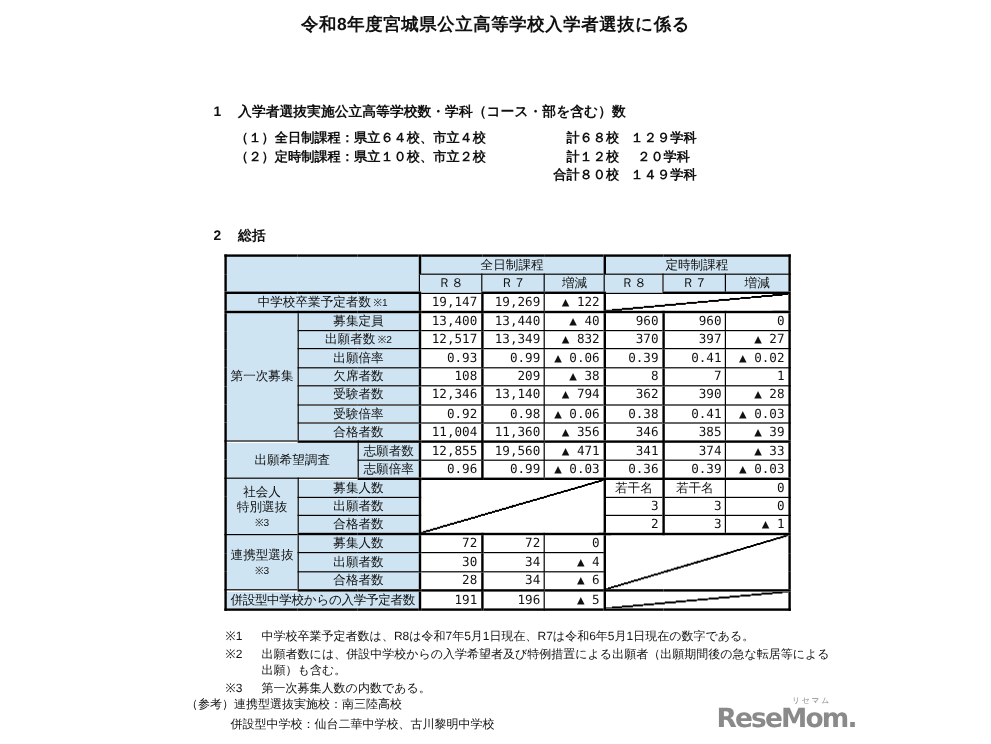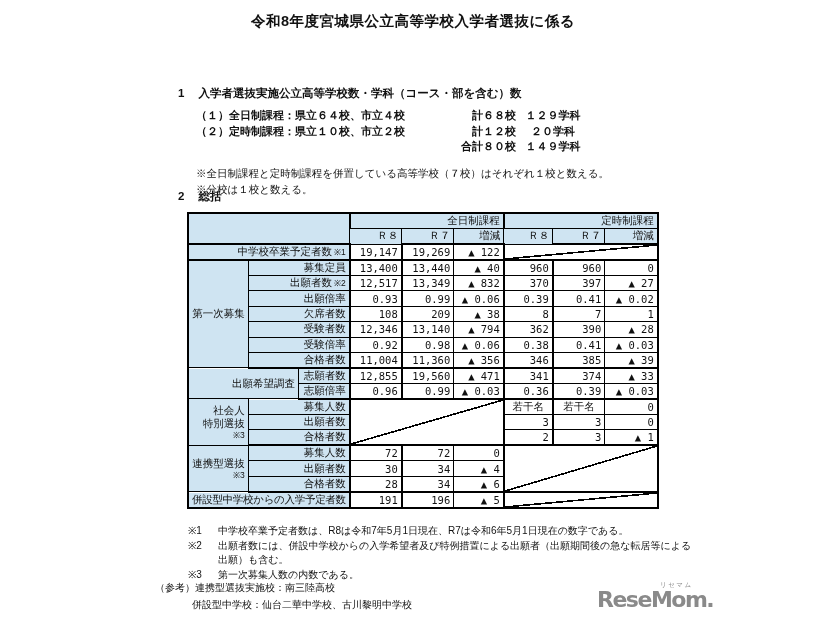--- a/index.html
+++ b/index.html
@@ -26,21 +26,21 @@
   .s1-depts{width:74px;text-align:center;}
   .s1-notes{margin-top:10px;margin-left:18px;font-size:10.5px;line-height:16px;font-weight:normal;}
   
   .sec2-heading{position:absolute;left:178px;top:189px;font-weight:bold;font-size:11.5px;}
   .sec2-heading .h-no{margin-right:14px;}
   
   table.sum{position:absolute;left:187px;top:212px;border-collapse:collapse;
     border:2px solid #000;table-layout:fixed;}
   table.sum td{border:1px solid #000;height:15.4px;padding:0 3px;
     font-size:10.5px;vertical-align:middle;overflow:hidden;white-space:nowrap;}
-  td.lbl{background:var(--blue);text-align:right;padding:0 1px;}
+  td.lbl{background:var(--blue);text-align:center;padding:0 1px;}
   td.num{font-family:"DejaVu Sans Mono",monospace;text-align:right;background:#fff;font-size:10.5px;}
   td.r8{font-weight:normal;}
   td.jp{font-family:"Liberation Sans",sans-serif;text-align:center;}
   .bl2{border-left-width:2px !important;}
   .br2{border-right-width:2px !important;}
   .bb2{border-bottom-width:2px !important;}
   td.r8h{border:2px solid #000;}
   td.crossed{background:
     linear-gradient(to bottom right,transparent calc(50% - .8px),#000 calc(50% - .8px),#000 calc(50% + .8px),transparent calc(50% + .8px));}
   .note{font-size:8.5px;margin-left:2px;}
@@ -82,24 +82,20 @@
     <div class="s1-line">
       <span class="s1-label">（２）定時制課程：県立１０校、市立２校</span>
       <span class="s1-total">計１２校</span>
       <span class="s1-depts">２０学科</span>
     </div>
     <div class="s1-line">
       <span class="s1-label"></span>
       <span class="s1-total">合計８０校</span>
       <span class="s1-depts">１４９学科</span>
     </div>
-    <div class="s1-notes">
-      <div>※全日制課程と定時制課程を併置している高等学校（７校）はそれぞれ１校と数える。</div>
-      <div>※分校は１校と数える。</div>
-    </div>
   </div>
 
   <div class="sec2-heading">
     <span class="h-no">2</span><span>総括</span>
   </div>
 
   <table class="sum">
     <colgroup>
       <col style="width:58px">
         <col style="width:50px">

